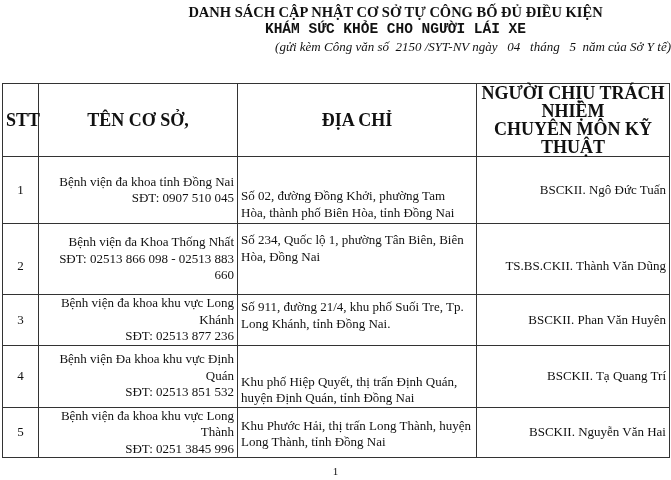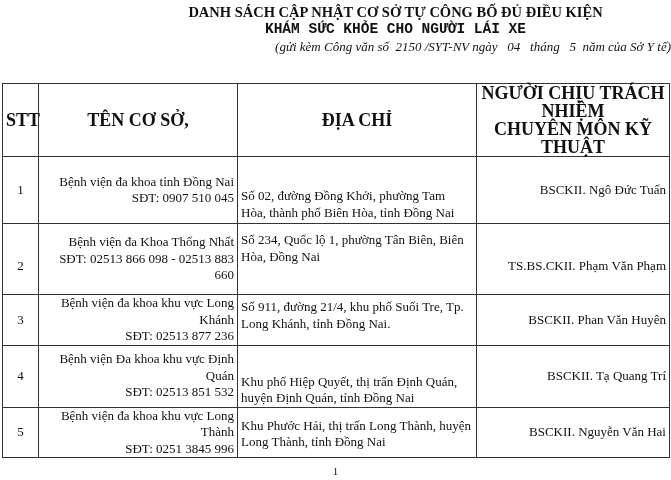--- a/index.html
+++ b/index.html
@@ -86,21 +86,21 @@
       <td class="c-addr low">Số 02, đường Đồng Khởi, phường Tam Hòa, thành phố Biên Hòa, tỉnh Đồng Nai</td>
       <td class="c-person">BSCKII. Ngô Đức Tuấn</td>
     </tr>
     <tr class="r2">
       <td class="c-stt" style="padding-top:14px">2</td>
       <td class="c-name">
         <span class="line">Bệnh viện đa Khoa Thống Nhất</span>
         <span class="line">SĐT: 02513 866 098 - 02513 883 660</span>
       </td>
       <td class="c-addr" style="vertical-align:top; padding-top:8px">Số 234, Quốc lộ 1, phường Tân Biên, Biên Hòa, Đồng Nai</td>
-      <td class="c-person" style="padding-top:14px">TS.BS.CKII. Phạm Văn Phạm</td>
+      <td class="c-person" style="padding-top:14px">TS.BS.CKII. Thành Văn Dũng</td>
     </tr>
     <tr class="r3">
       <td class="c-stt">3</td>
       <td class="c-name">
         <span class="line">Bệnh viện đa khoa khu vực Long Khánh</span>
         <span class="line">SĐT: 02513 877 236</span>
       </td>
       <td class="c-addr" style="vertical-align:top; padding-top:4px">Số 911, đường 21/4, khu phố Suối Tre, Tp. Long Khánh, tỉnh Đồng Nai.</td>
       <td class="c-person">BSCKII. Phan Văn Huyên</td>
     </tr>

